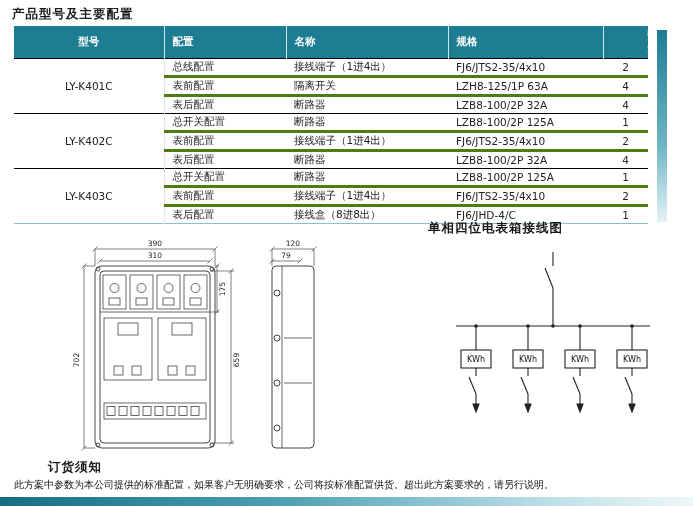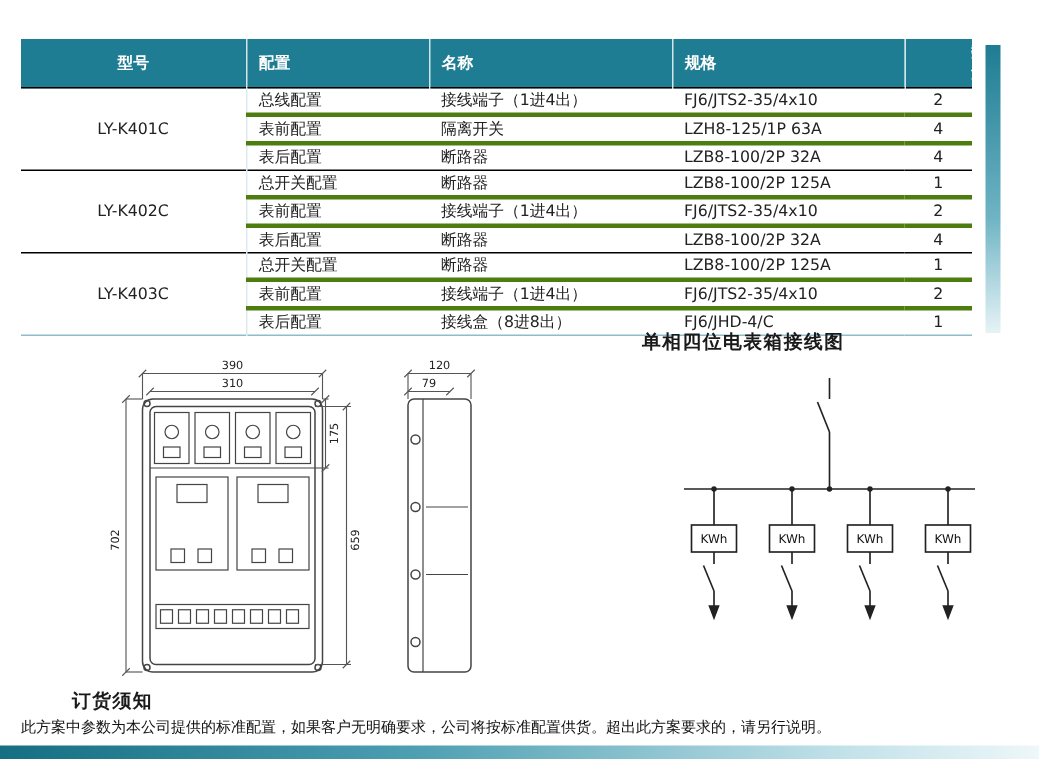--- a/index.html
+++ b/index.html
@@ -39,20 +39,21 @@
     position:absolute; left:0; top:497px; width:693px; height:9px;
     background:linear-gradient(90deg,#156e82 0%,#4d9fb2 40%,#bfe0e8 80%,#eef7f9 100%);
   }
   svg text { font-family:"DejaVu Sans","Liberation Sans",sans-serif; }
 </style>
 </head>
 <body>
 
 <div class="page">
 
+  <div class="title">产品型号及主要配置</div>
 
   <table class="spec-table">
     <colgroup>
       <col style="width:150px">
         <col style="width:122px">
         <col style="width:162px">
         <col style="width:155px">
         <col style="width:45px">
     </colgroup>
     <thead>

